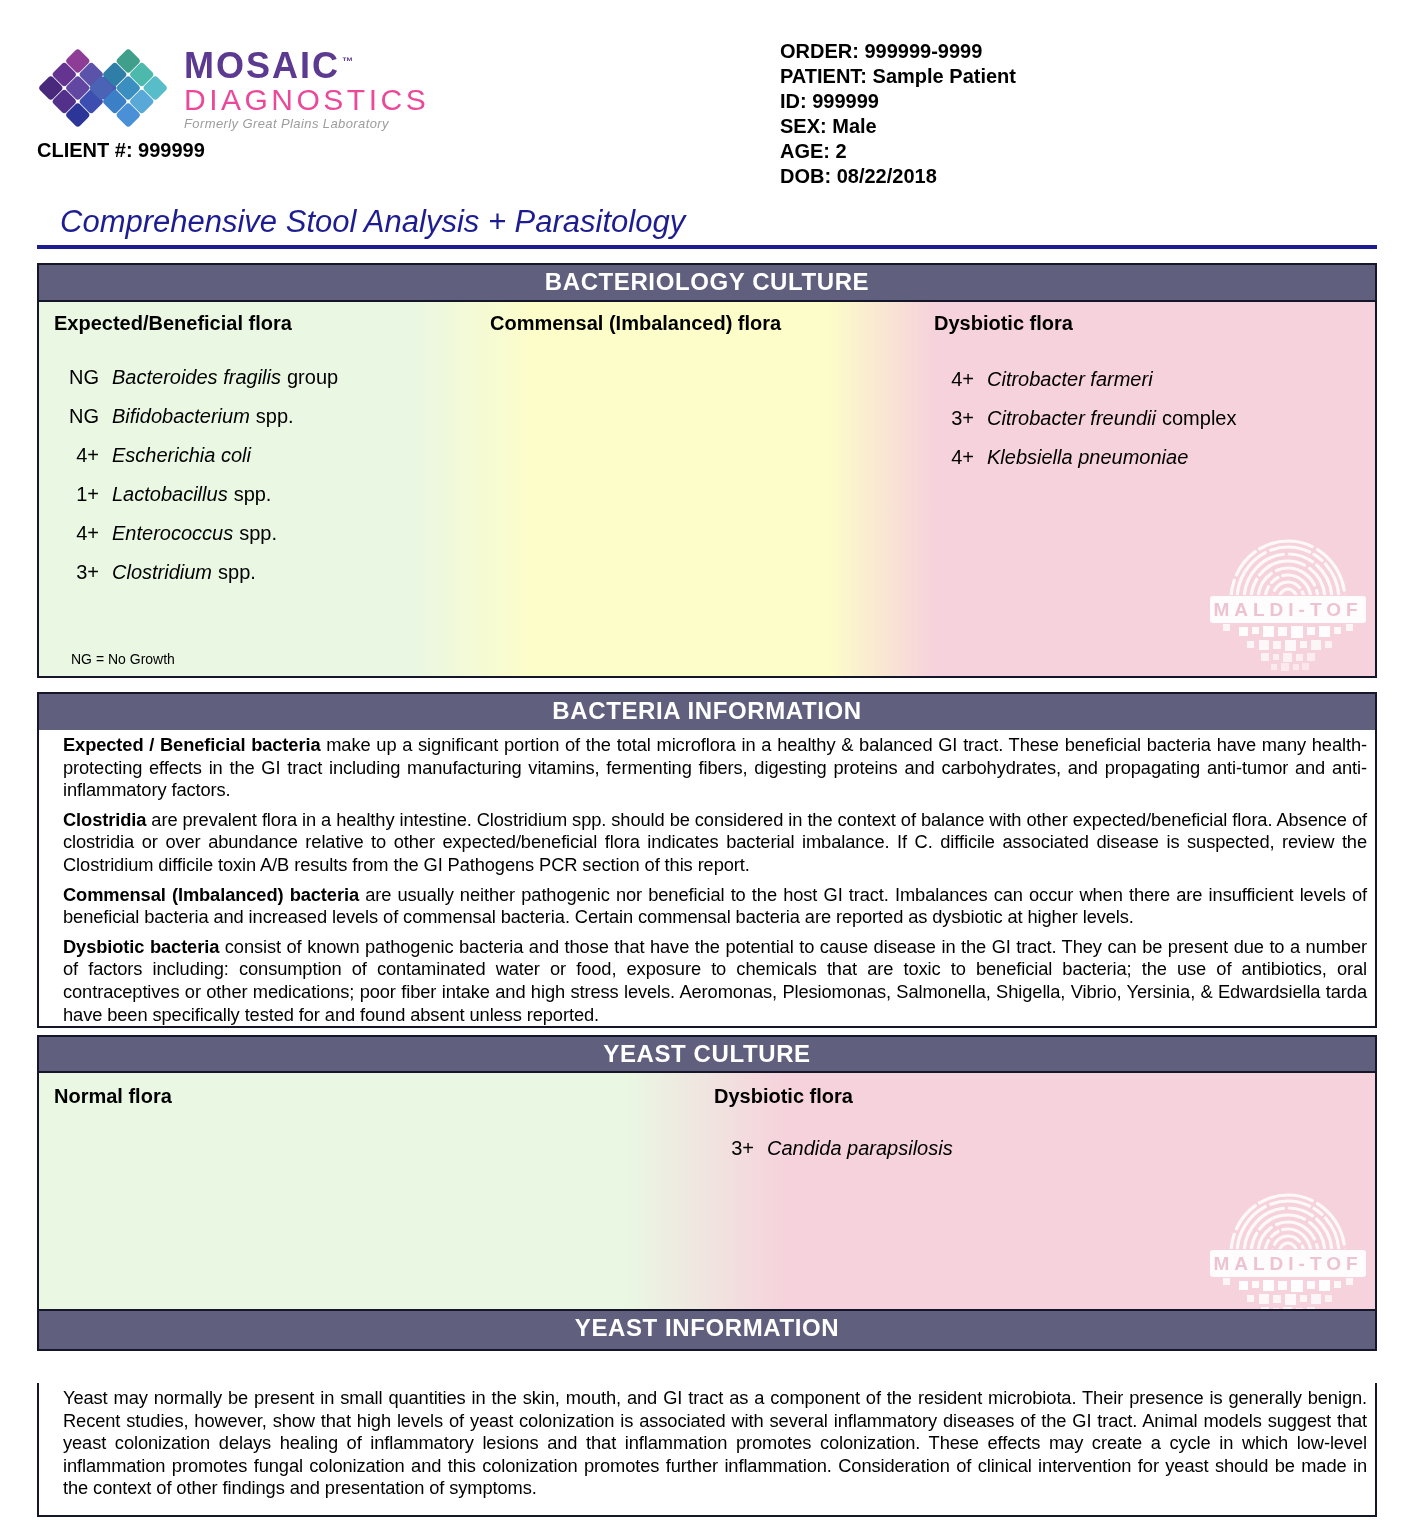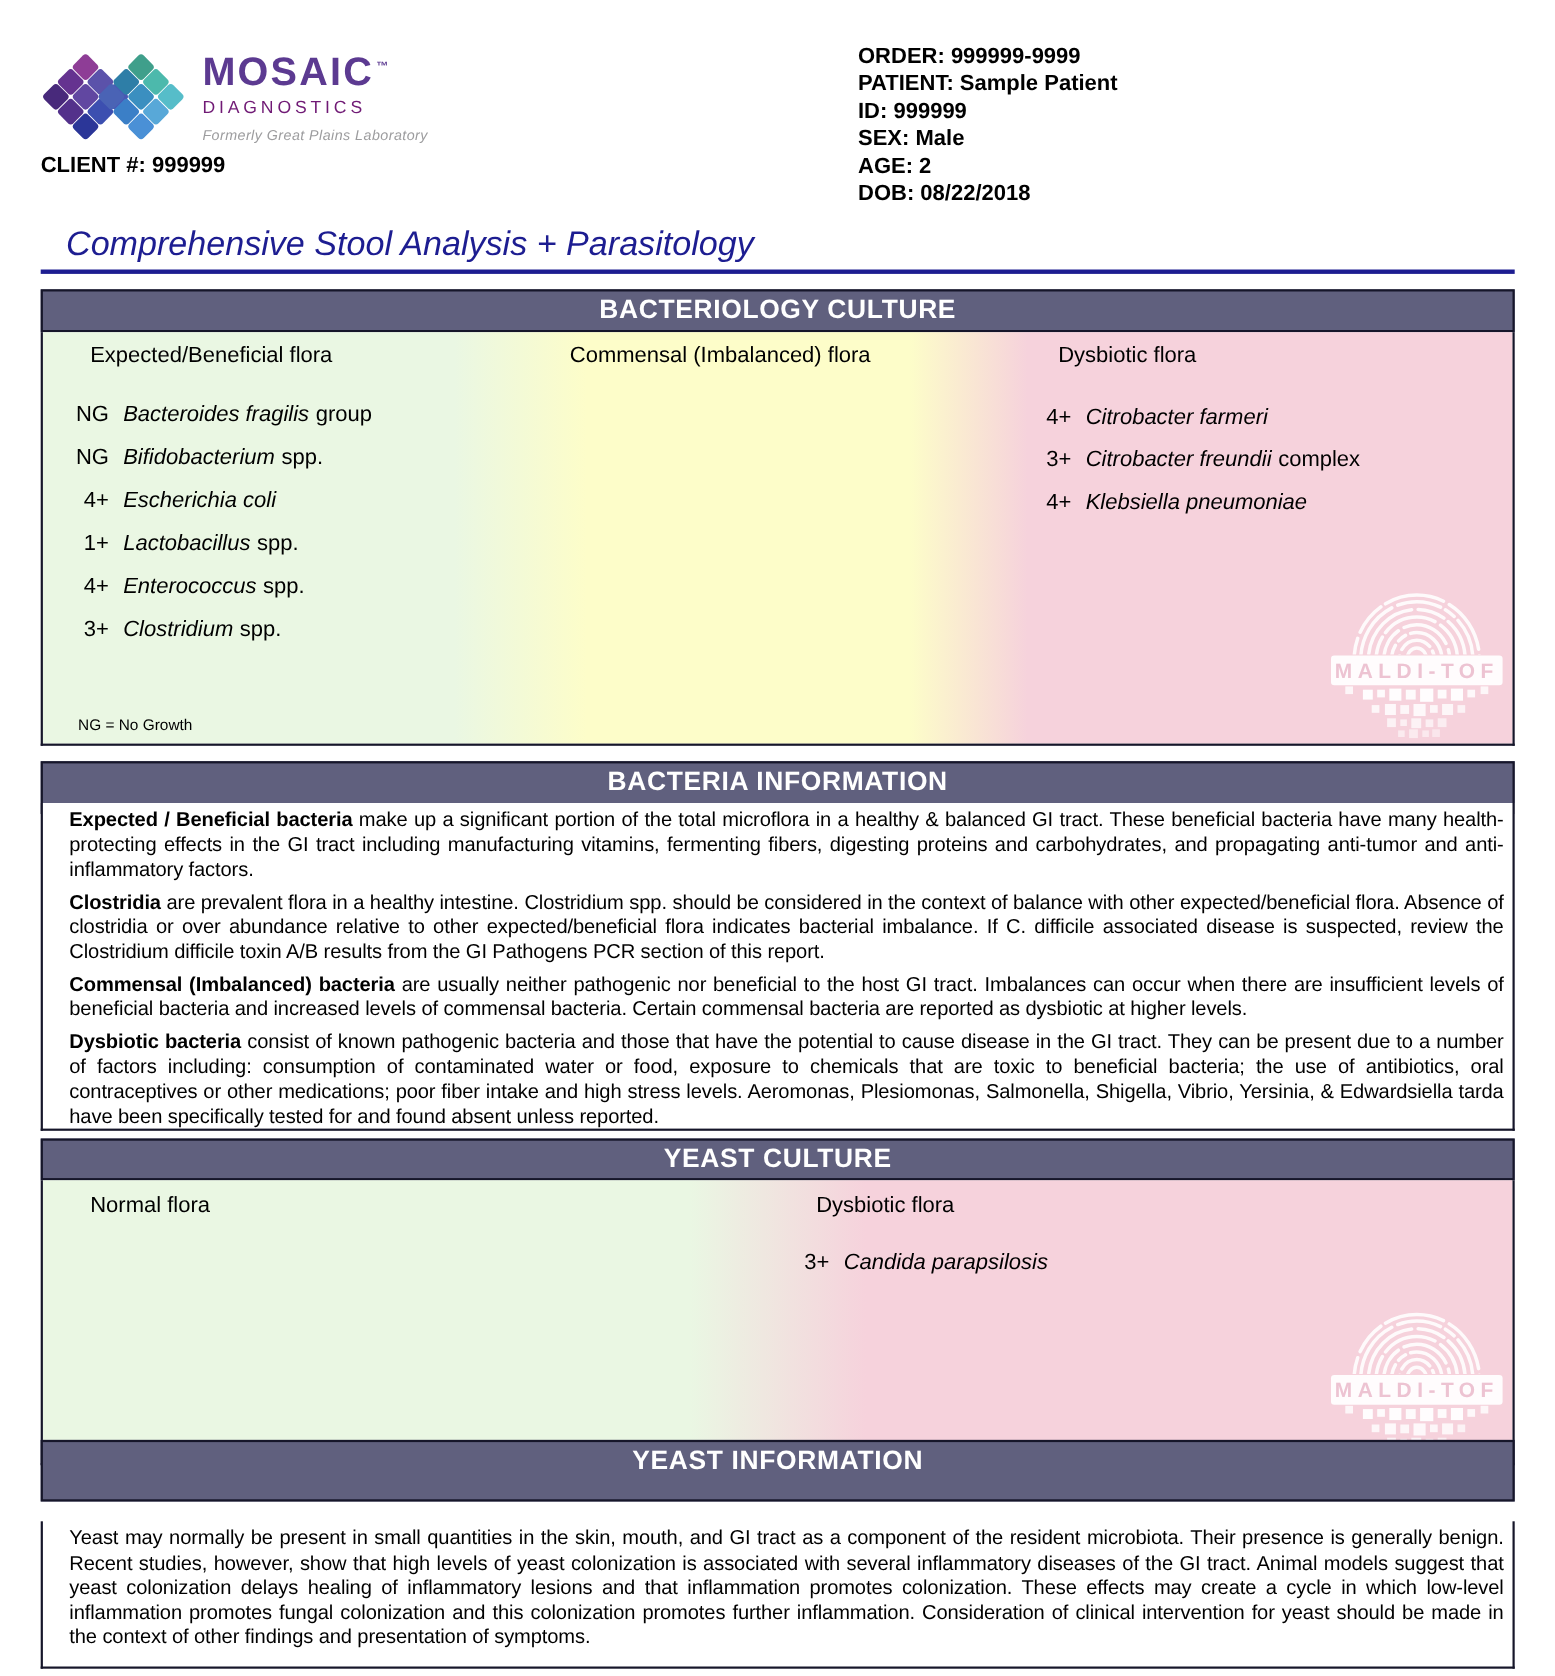--- a/index.html
+++ b/index.html
@@ -6,49 +6,49 @@
   .page {
     position:relative; width:1414px; height:1524px; background:#ffffff;
     font-family:"Liberation Sans", sans-serif; color:#000; overflow:hidden;
   }
 
   
   .logo-icon { position:absolute; left:36px; top:40px; }
   .logo-text { position:absolute; left:184px; top:42px; }
   .brand { font-size:36px; font-weight:bold; color:#5c3a91; letter-spacing:2px; line-height:38px; }
   .tm { font-size:11px; vertical-align:super; letter-spacing:0; margin-left:2px; font-weight:bold; }
-  .diag { font-size:16px; color:#701a75; letter-spacing:3.5px; margin-top:3px; line-height:24px; }
+  .diag { font-size:30px; color:#ec4899; letter-spacing:3.5px; margin-top:3px; line-height:24px; }
   .tagline { font-size:13px; font-style:italic; color:#9c9c9e; margin-top:4px; letter-spacing:0.4px; }
   .client { position:absolute; left:37px; top:139px; font-size:20px; font-weight:bold; }
   .patient { position:absolute; left:760px; top:39px; font-size:20px; font-weight:bold; line-height:25px;margin-left:20px; }
 
   
   .title { position:absolute; left:60px; top:204px; font-size:31px; font-style:italic; color:#1d1d91; }
   .title-rule { position:absolute; left:37px; top:245px; width:1340px; height:4px; background:#1d1d91; }
 
   
   .bar {
     position:absolute; left:37px; width:1340px; height:39px; box-sizing:border-box;
     background:#60607e; border:2px solid #16162a; color:#fff; font-weight:bold;
     font-size:24px; text-align:center; line-height:34px; letter-spacing:0.6px;
   }
-  .bar1{ top:263px; } .bar2{ top:692px; height:48px; } .bar3{ top:1035px; height:38px; } .bar4{ top:1309px; height:56px; }
+  .bar1{ top:263px; } .bar2{ top:692px; height:48px; } .bar3{ top:1035px; height:38px; } .bar4{ top:1309px; height:42px; }
 
   .box {
     position:absolute; left:37px; width:1340px; box-sizing:border-box;
     border:2px solid #16162a; border-top:none; overflow:hidden;
   }
   .box1 { top:302px; height:376px;
     background:linear-gradient(90deg,#eaf7e3 0%,#eaf7e3 28%,#fdfdc9 37%,#fdfdc9 59%,#f6d2dc 67%,#f6d2dc 100%); }
   .box2 { top:730px; height:298px; background:#fff; }
   .box3 { top:1073px; height:259px;
     background:linear-gradient(90deg,#eaf7e3 0%,#eaf7e3 44%,#f6d2dc 56%,#f6d2dc 100%); }
   .box4 { top:1383px; height:134px; background:#fff; }
 
-  .colhead { position:absolute; font-size:20px; font-weight:normal; white-space:nowrap;margin-left:28px; }
+  .colhead { position:absolute; font-size:20px; font-weight:bold; white-space:nowrap; }
   .ch1{ left:15px; top:10px; } .ch2{ left:451px; top:10px; } .ch3{ left:895px; top:10px; }
   .ych1{ left:15px; top:12px; } .ych2{ left:675px; top:12px; }
 
   .list { position:absolute; }
   .list-left { left:20px; top:56px; }
   .list-right { left:895px; top:58px; }
   .yeast-list { left:675px; top:56px; }
   .row { display:flex; height:39px; align-items:center; font-size:20px; white-space:nowrap; }
   .val { width:40px; text-align:right; flex:none; }
   .nm { font-style:italic; margin-left:13px; }

